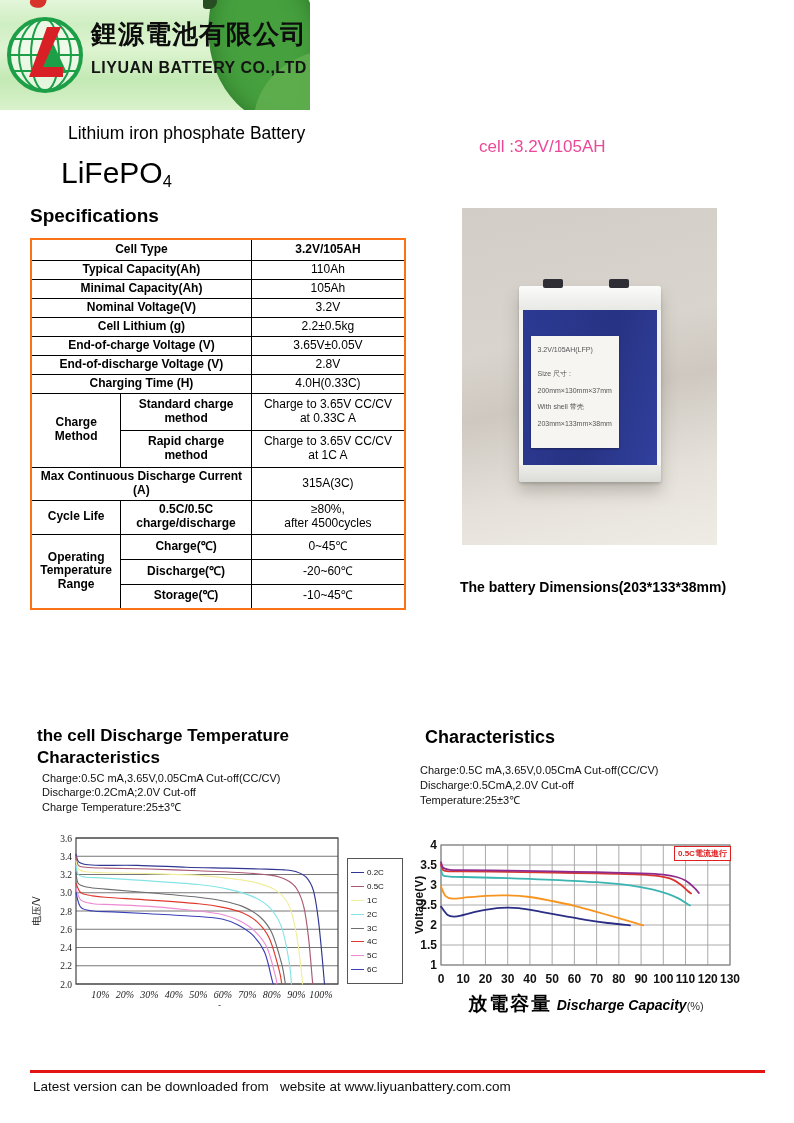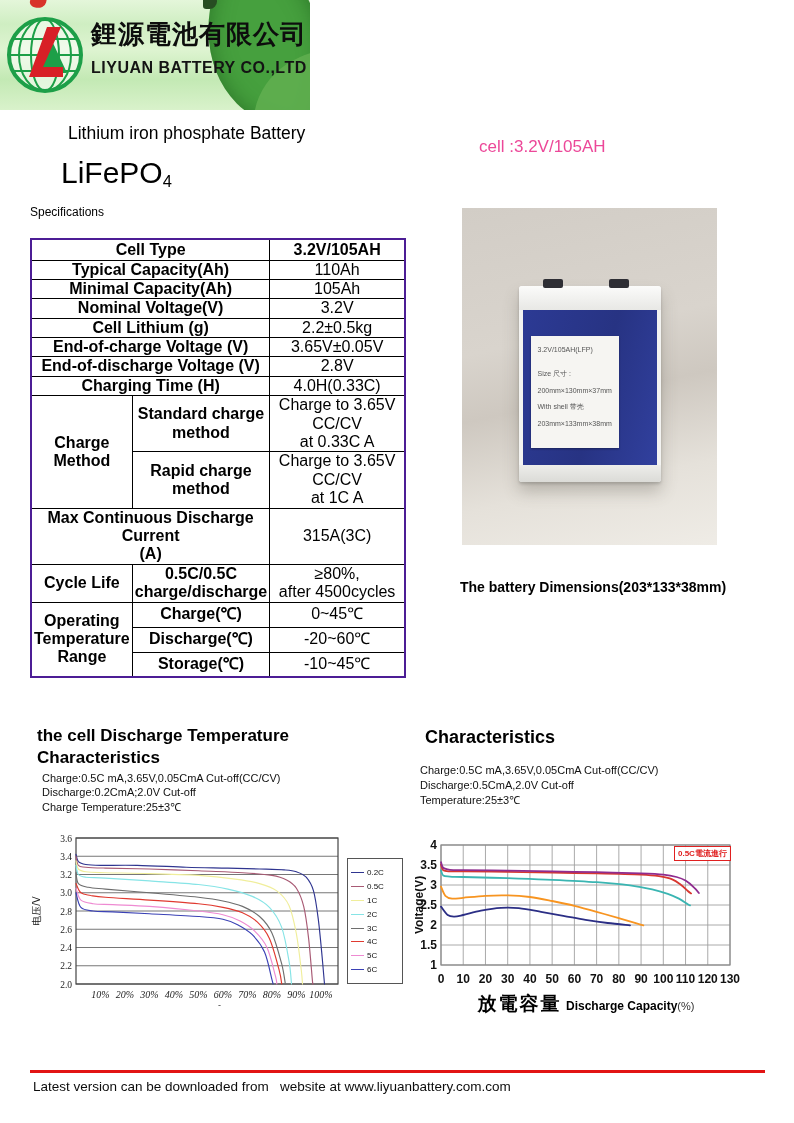--- a/index.html
+++ b/index.html
@@ -21,25 +21,25 @@
   .company-cn { position:absolute; left:91px; top:17px; width:216px; font-size:26px; font-weight:700;
     letter-spacing:1px; color:#0d0d0d; white-space:nowrap; }
   .company-en { position:absolute; left:91px; top:59px; font-size:16px; font-weight:700;
     letter-spacing:.5px; color:#141414; white-space:nowrap; }
 
   
   .subtitle { position:absolute; left:68px; top:123px; font-size:17.5px; color:#000; }
   .cell-spec { position:absolute; left:479px; top:137px; font-size:17px; color:#ec4899; }
   .product-title { position:absolute; left:61px; top:156px; font-size:30px; color:#000; }
   .product-title .sub { font-size:.55em; vertical-align:-.25em; }
-  .spec-heading { position:absolute; left:30px; top:205px; font-size:12px; font-weight:400; }
+  .spec-heading { position:absolute; left:30px; top:205px; font-size:19px; font-weight:700; }
 
   
   .spec-table { position:absolute; left:30px; top:238px; width:376px; border-collapse:collapse;
-    border:2px solid #4c1d95; font-size:16px; }
+    border:2px solid #f97316; font-size:12px; }
   .spec-table td { border:1px solid #000; text-align:center; vertical-align:middle;
     padding:0 2px; line-height:1.15; white-space:pre-line; }
   .spec-table td.l { font-weight:700; }
   .spec-table td.v { font-weight:400; }
   .spec-table td.vb { font-weight:700; }
   .c1 { width:90px; } .c2 { width:131px; } .c3 { width:155px; }
   tr.h21 { height:21px; } tr.h19 { height:19px; } tr.h37 { height:37px; }
   tr.h33 { height:33px; } tr.h34 { height:34px; } tr.h25 { height:25px; }
 
   
@@ -82,21 +82,21 @@
   .legend-1 { left:319px; top:36px; width:56px; padding:3px 4px; border-color:#999; }
   .legend-1 .li { display:flex; align-items:center; height:15.8px; font-size:11px; font-weight:700; color:#111; }
   .legend-1 .sw { width:14px; height:0; border-top-style:solid; border-top-width:2.2px; }
   .legend-1 .txt { margin-left:auto; }
 
   .annotation-box { position:absolute; left:259px; top:13px; border:1.5px solid #e02020; color:#e02020;
     font-size:8px; font-weight:700; padding:1px 3px; background:rgba(255,255,255,.92); white-space:nowrap; }
   .note0 { position:absolute; left:188px; top:168px; font-size:9px; color:#333; }
   .xtitle1 { position:absolute; left:26px; top:158px; width:290px; text-align:center; white-space:nowrap; }
   .xtitle1 .cn { font-size:19px; font-weight:700; letter-spacing:2px; }
-  .xtitle1 .en { font-size:12px; font-weight:700; }
+  .xtitle1 .en { font-size:14px; font-weight:700;font-style:italic; }
   .xtitle1 .unit { font-size:11px; font-weight:400; color:#333; }
 
   
   .footer-line { position:absolute; left:30px; top:1070px; width:735px; height:3px; background:#e21414; }
   .footer-note { position:absolute; left:33px; top:1079px; font-size:13.5px; color:#0d0d0d; white-space:pre-wrap; }
 </style>
 </head>
 <body>
 
 <div class="page">

